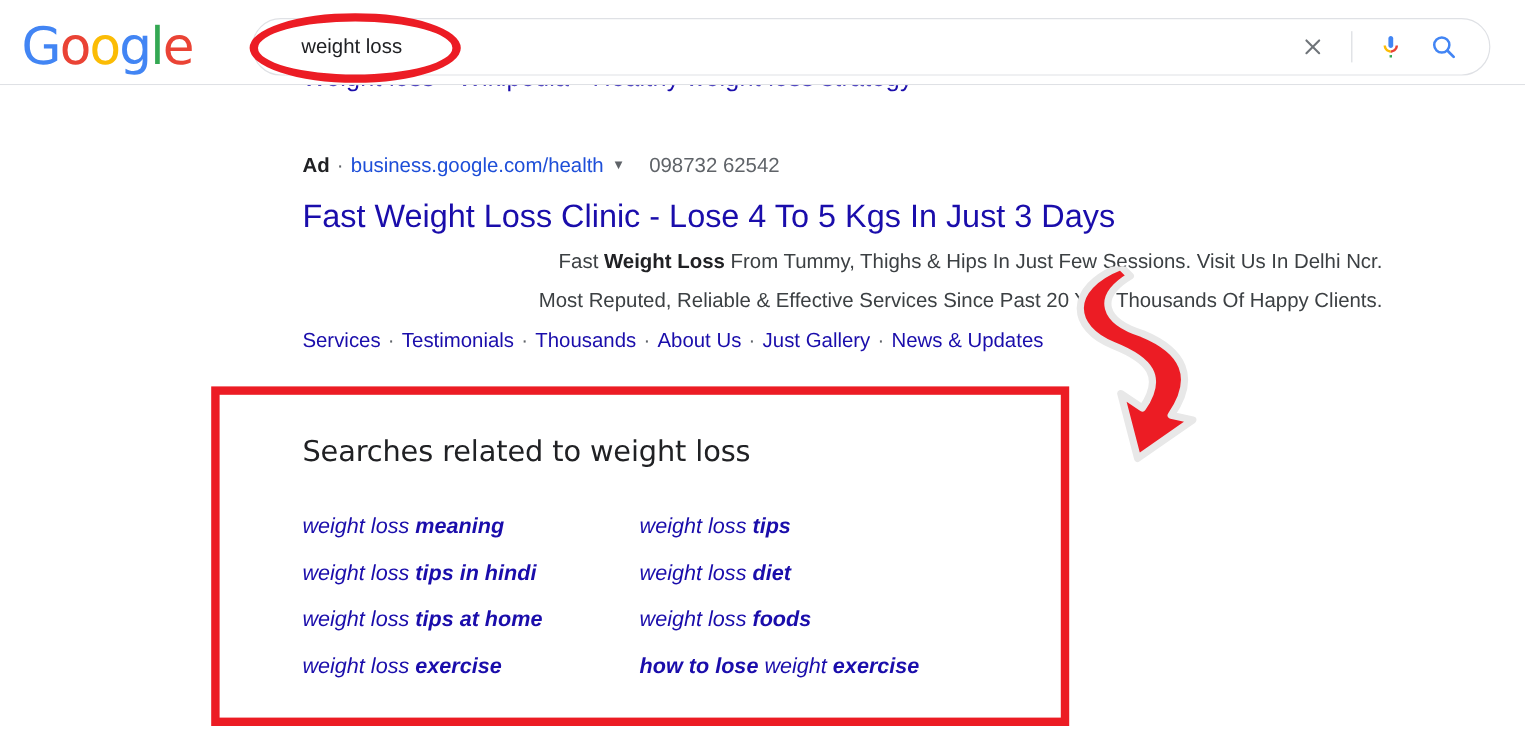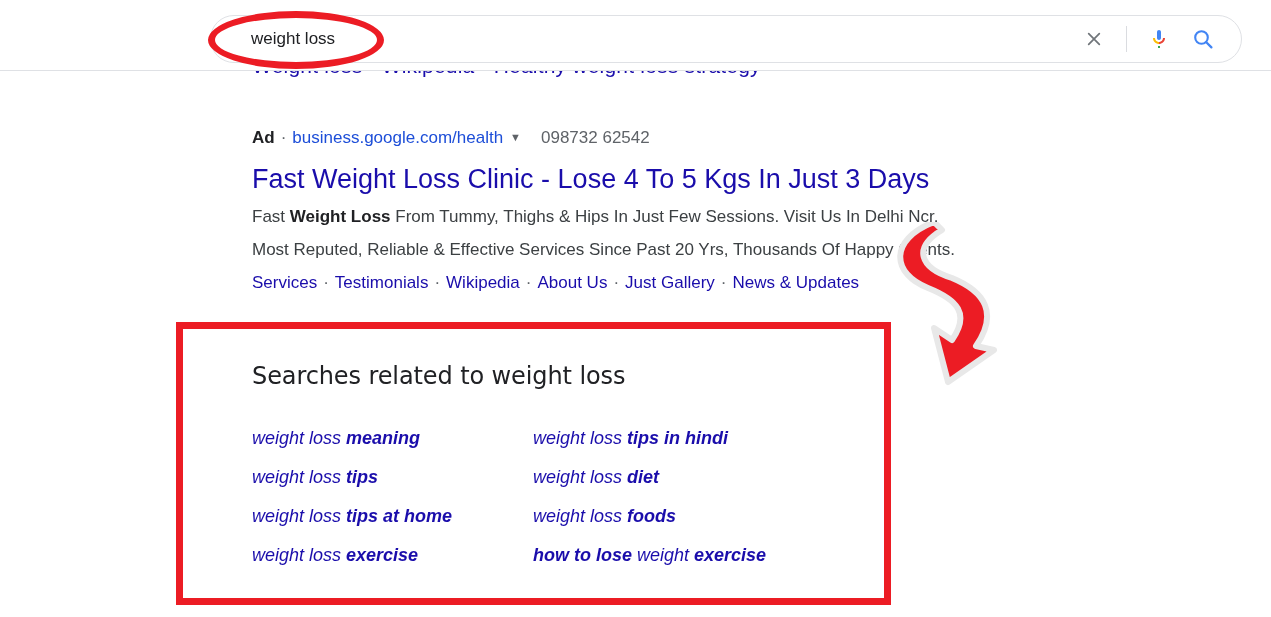--- a/index.html
+++ b/index.html
@@ -157,20 +157,21 @@
     white-space: nowrap;
     cursor: pointer;
     font-weight: 400;
   }
   .ad-desc {
     margin-top: 8px;
     font-size: 17px;
     line-height: 25px;
     color: #3c4043;
     white-space: nowrap;
+    text-align: right;
   }
   .ad-desc b { font-weight: bold; color: #202124; }
   #ad-sitelinks {
     margin-top: 8px;
     font-size: 17px;
     line-height: 25px;
     color: #1a0dab;
     white-space: nowrap;
   }
   #ad-sitelinks .sl { cursor: pointer; }
@@ -232,20 +233,23 @@
     z-index: 41;
   }
 </style>
 </head>
 <body>
 
 <div id="page">
 
   <div id="header">
 
+    <div id="logo">
+      <span class="l-b">G</span><span class="l-r">o</span><span class="l-y">o</span><span class="l-b">g</span><span class="l-g">l</span><span class="l-r">e</span>
+    </div>
 
     <div id="searchbar">
       <input id="search-input" type="text" value="weight loss" style="">
 
       <button class="sb-icon-btn" id="clear-btn">
         <svg width="22" height="22" viewBox="0 0 24 24" aria-hidden="true">
           <path d="M6.2 6.2 L17.8 17.8 M17.8 6.2 L6.2 17.8" stroke="#70757a" stroke-width="1.9" stroke-linecap="round" fill="none"></path>
         </svg>
       </button>
 
@@ -287,29 +291,29 @@
       </div>
 
       <div id="ad-title">Fast Weight Loss Clinic - Lose 4 To 5 Kgs In Just 3 Days</div>
 
       <div class="ad-desc">
         <span>Fast </span><b>Weight Loss</b><span> From Tummy, Thighs &amp; Hips In Just Few Sessions. Visit Us In Delhi Ncr.</span>
       </div>
 
       <div class="ad-desc">Most Reputed, Reliable &amp; Effective Services Since Past 20 Yrs, Thousands Of Happy Clients.</div>
 
-      <div id="ad-sitelinks"><span class="sl">Services</span><span class="dot">·</span><span class="sl">Testimonials</span><span class="dot">·</span><span class="sl">Wikipedia</span><span class="dot">·</span><span class="sl">About Us</span><span class="dot">·</span><span class="sl">Just Gallery</span><span class="dot">·</span><span class="sl">News &amp; Updates</span></div>
+      <div id="ad-sitelinks"><span class="sl">Services</span><span class="dot">·</span><span class="sl">Testimonials</span><span class="dot">·</span><span class="sl">Thousands</span><span class="dot">·</span><span class="sl">About Us</span><span class="dot">·</span><span class="sl">Just Gallery</span><span class="dot">·</span><span class="sl">News &amp; Updates</span></div>
     </div>
 
     <div id="related">
       <div id="related-heading">Searches related to weight loss</div>
       <div id="related-grid">
           <div class="rel-item"><span>weight loss </span><b>meaning</b></div>
+          <div class="rel-item"><span>weight loss </span><b>tips</b></div>
           <div class="rel-item"><span>weight loss </span><b>tips in hindi</b></div>
-          <div class="rel-item"><span>weight loss </span><b>tips</b></div>
           <div class="rel-item"><span>weight loss </span><b>diet</b></div>
           <div class="rel-item"><span>weight loss </span><b>tips at home</b></div>
           <div class="rel-item"><span>weight loss </span><b>foods</b></div>
           <div class="rel-item"><span>weight loss </span><b>exercise</b></div>
           <div class="rel-item"><b>how to lose</b><span> weight </span><b>exercise</b></div>
         </div>
     </div>
   </div>
 
   <div id="anno-ellipse"></div>

